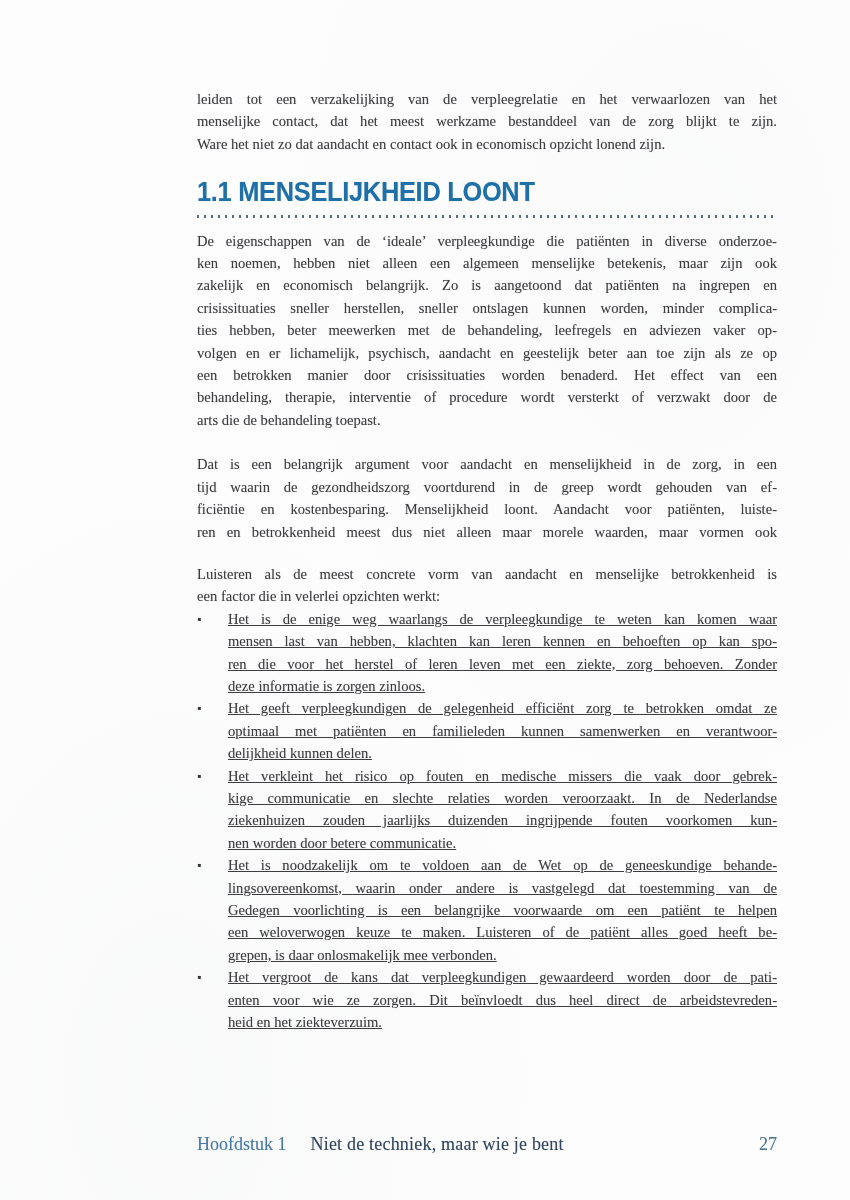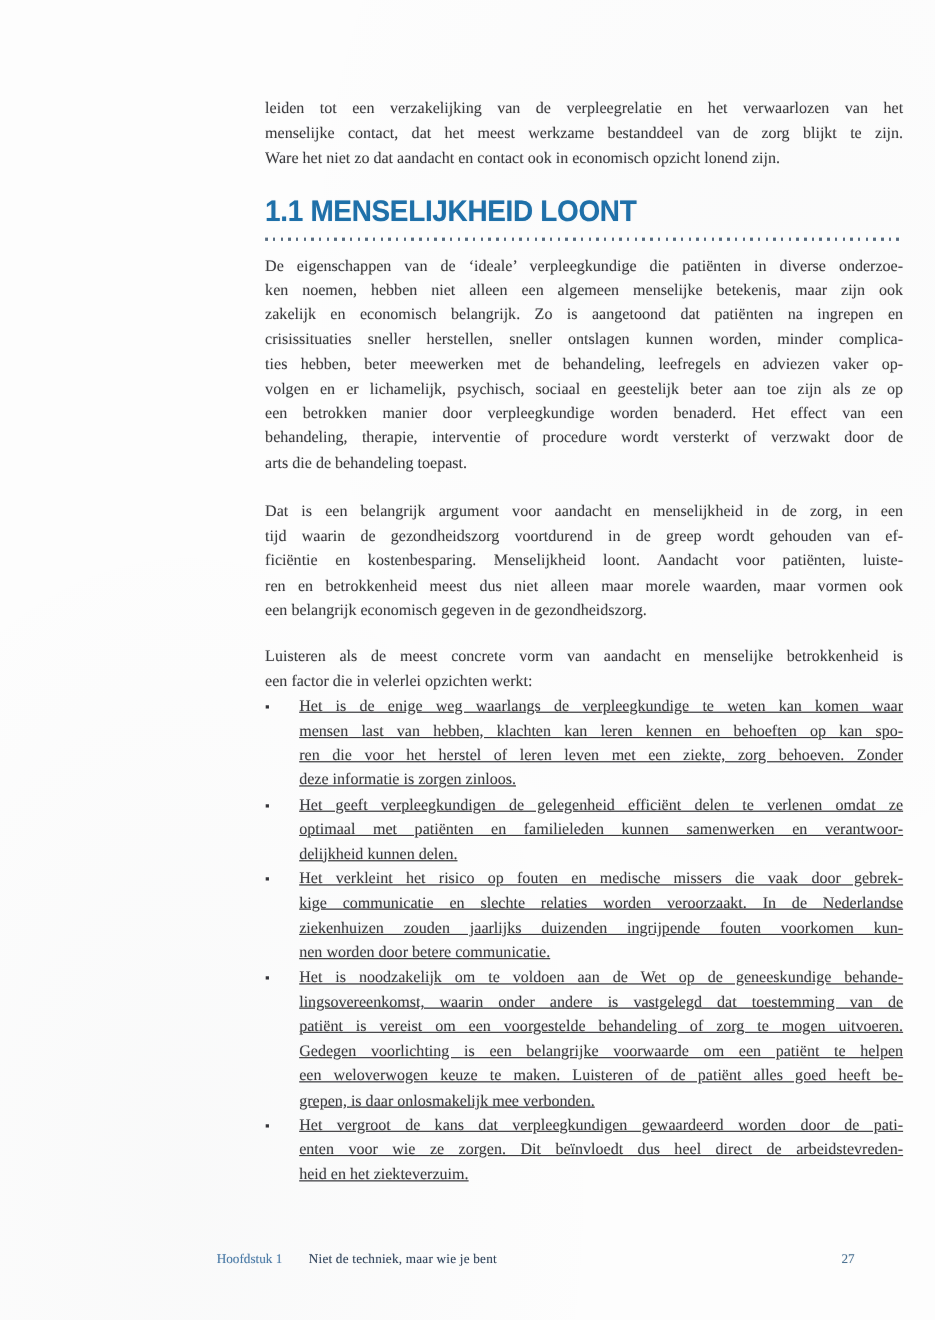--- a/index.html
+++ b/index.html
@@ -20,21 +20,20 @@
     color: #3d3d40;
   }
   .content {
     position: absolute;
     left: 197px;
     top: 88px;
     width: 580px;
     font-size: 14.6px;
     line-height: 22.4px;
     text-shadow: 0 0 1px rgba(80,80,85,0.35);
-    margin-left: 44px;
   }
   .para { margin: 0; }
   .tline {
     text-align: justify;
     text-align-last: justify;
     white-space: normal;
   }
   .tline.tlast {
     text-align-last: left;
   }
@@ -82,21 +81,21 @@
     text-shadow: none;
   }
   .bullet-text { flex: 1 1 auto; text-decoration: underline; }
   .footer {
     position: absolute;
     left: 197px;
     top: 1134px;
     width: 580px;
     display: flex;
     align-items: baseline;
-    font-size: 12px;
+    font-size: 18px;
     line-height: 20px;
   }
   .footer .chapter-label {
     color: #4a7aa6;
     margin-right: 24px;
     text-shadow: 0 0 1px rgba(74,122,166,0.35);
   }
   .footer .chapter-title {
     color: #32455c;
     font-weight: normal;
@@ -127,34 +126,33 @@
     <div class="dotted-rule"></div>
 
     <div class="gap-12"></div>
 
     <div class="para">
         <div class="tline">De eigenschappen van de ‘ideale’ verpleegkundige die patiënten in diverse onderzoe-</div>
         <div class="tline">ken noemen, hebben niet alleen een algemeen menselijke betekenis, maar zijn ook</div>
         <div class="tline">zakelijk en economisch belangrijk. Zo is aangetoond dat patiënten na ingrepen en</div>
         <div class="tline">crisissituaties sneller herstellen, sneller ontslagen kunnen worden, minder complica-</div>
         <div class="tline">ties hebben, beter meewerken met de behandeling, leefregels en adviezen vaker op-</div>
-        <div class="tline">volgen en er lichamelijk, psychisch, sociaal en geestelijk beter aan toe zijn als ze op</div>
-        <div class="tline">een betrokken manier door verpleegkundige worden benaderd. Het effect van een</div>
+        <div class="tline">volgen en er lichamelijk, psychisch, aandacht en geestelijk beter aan toe zijn als ze op</div>
+        <div class="tline">een betrokken manier door crisissituaties worden benaderd. Het effect van een</div>
         <div class="tline">behandeling, therapie, interventie of procedure wordt versterkt of verzwakt door de</div>
         <div class="tline tlast">arts die de behandeling toepast.</div>
       </div>
 
     <div class="gap-22"></div>
 
     <div class="para">
         <div class="tline">Dat is een belangrijk argument voor aandacht en menselijkheid in de zorg, in een</div>
         <div class="tline">tijd waarin de gezondheidszorg voortdurend in de greep wordt gehouden van ef-</div>
         <div class="tline">ficiëntie en kostenbesparing. Menselijkheid loont. Aandacht voor patiënten, luiste-</div>
         <div class="tline">ren en betrokkenheid meest dus niet alleen maar morele waarden, maar vormen ook</div>
-        <div class="tline tlast">een belangrijk economisch gegeven in de gezondheidszorg.</div>
       </div>
 
     <div class="gap-20"></div>
 
     <div class="para">
         <div class="tline">Luisteren als de meest concrete vorm van aandacht en menselijke betrokkenheid is</div>
         <div class="tline tlast">een factor die in velerlei opzichten werkt:</div>
       </div>
 
     <div class="bullet-list">
@@ -165,42 +163,41 @@
             <div class="tline">Het is de enige weg waarlangs de verpleegkundige te weten kan komen waar</div>
             <div class="tline">mensen last van hebben, klachten kan leren kennen en behoeften op kan spo-</div>
             <div class="tline">ren die voor het herstel of leren leven met een ziekte, zorg behoeven. Zonder</div>
             <div class="tline tlast">deze informatie is zorgen zinloos.</div>
           </div>
       </div>
 
       <div class="bullet-item">
         <span class="bullet-marker">▪</span>
         <div class="bullet-text">
-            <div class="tline">Het geeft verpleegkundigen de gelegenheid efficiënt delen te verlenen omdat ze</div>
+            <div class="tline">Het geeft verpleegkundigen de gelegenheid efficiënt zorg te betrokken omdat ze</div>
             <div class="tline">optimaal met patiënten en familieleden kunnen samenwerken en verantwoor-</div>
             <div class="tline tlast">delijkheid kunnen delen.</div>
           </div>
       </div>
 
       <div class="bullet-item">
         <span class="bullet-marker">▪</span>
         <div class="bullet-text">
             <div class="tline">Het verkleint het risico op fouten en medische missers die vaak door gebrek-</div>
             <div class="tline">kige communicatie en slechte relaties worden veroorzaakt. In de Nederlandse</div>
             <div class="tline">ziekenhuizen zouden jaarlijks duizenden ingrijpende fouten voorkomen kun-</div>
             <div class="tline tlast">nen worden door betere communicatie.</div>
           </div>
       </div>
 
       <div class="bullet-item">
         <span class="bullet-marker">▪</span>
         <div class="bullet-text">
             <div class="tline">Het is noodzakelijk om te voldoen aan de Wet op de geneeskundige behande-</div>
             <div class="tline">lingsovereenkomst, waarin onder andere is vastgelegd dat toestemming van de</div>
-            <div class="tline">patiënt is vereist om een voorgestelde behandeling of zorg te mogen uitvoeren.</div>
             <div class="tline">Gedegen voorlichting is een belangrijke voorwaarde om een patiënt te helpen</div>
             <div class="tline">een weloverwogen keuze te maken. Luisteren of de patiënt alles goed heeft be-</div>
             <div class="tline tlast">grepen, is daar onlosmakelijk mee verbonden.</div>
           </div>
       </div>
 
       <div class="bullet-item">
         <span class="bullet-marker">▪</span>
         <div class="bullet-text">
             <div class="tline">Het vergroot de kans dat verpleegkundigen gewaardeerd worden door de pati-</div>

